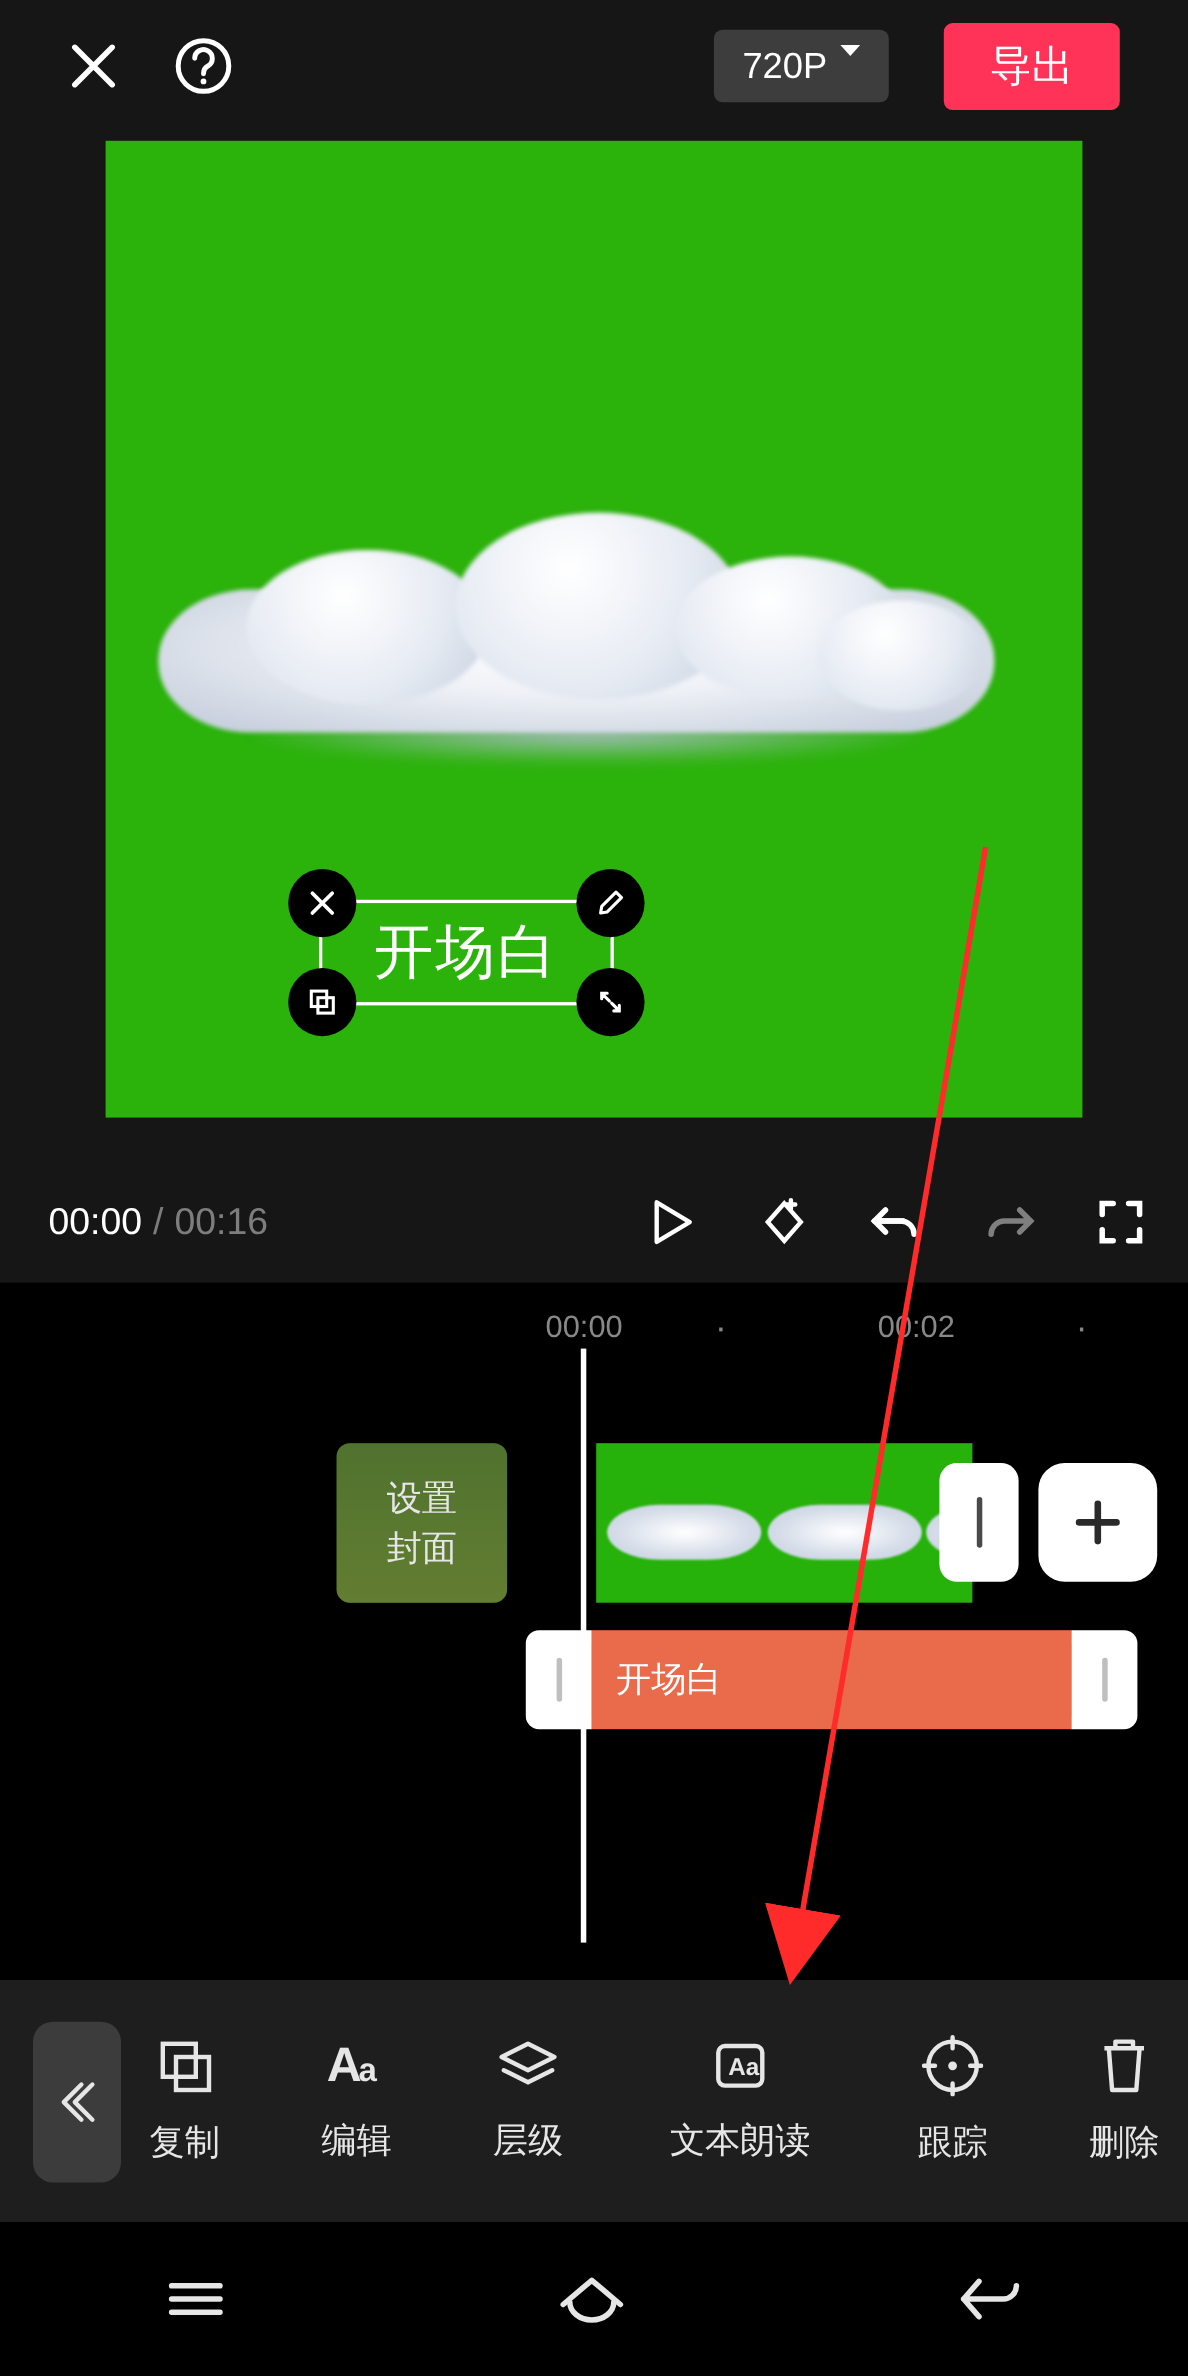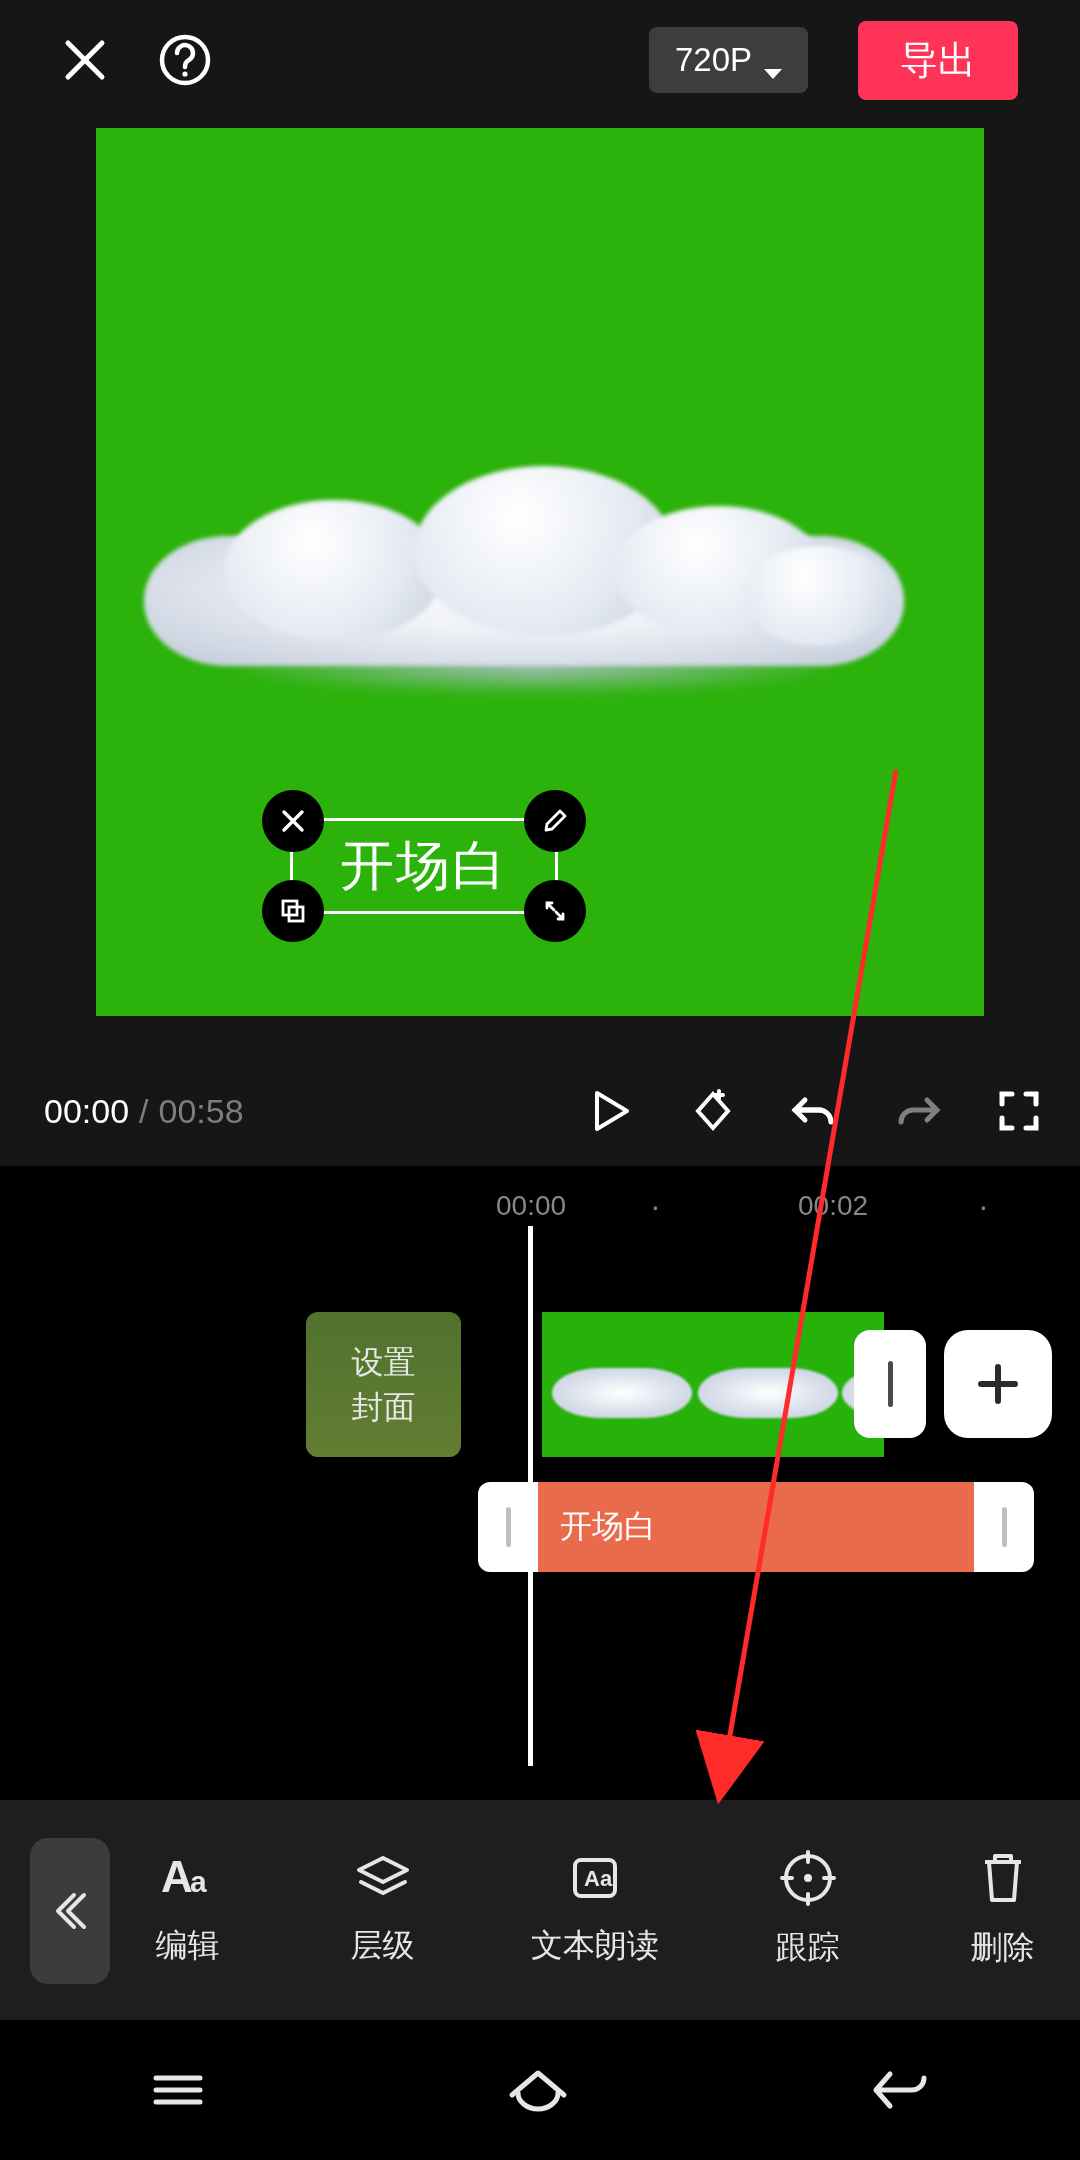--- a/index.html
+++ b/index.html
@@ -5,21 +5,21 @@
 * { margin: 0; padding: 0; box-sizing: border-box; font-family: -apple-system, "PingFang SC", "Microsoft YaHei", sans-serif; }
 html, body { width: 1080px; height: 2160px; background: #000; overflow: hidden; }
 
 .app { width: 100%; height: 100%; display: flex; flex-direction: column; background: #161616; }
 
 
 .top-bar { height: 120px; display: flex; align-items: center; padding: 0 62px; gap: 50px; }
 .top-bar .spacer { flex: 1; }
 .resolution {
   background: #3d3d3d; color: #fff; font-size: 33px; padding: 14px 26px;
-  border-radius: 8px; display: flex; align-items: flex-end; gap: 12px;
+  border-radius: 8px; display: flex; align-items: flex-start; gap: 12px;
 }
 .resolution .caret { width: 0; height: 0; border-left: 9px solid transparent; border-right: 9px solid transparent; border-top: 10px solid #fff; }
 .export {
   background: #ff3257; color: #fff; font-size: 38px; padding: 14px 42px;
   border-radius: 8px; font-weight: 500;
 }
 
 
 .preview-wrap { height: 936px; display: flex; align-items: flex-start; justify-content: center; padding-top: 8px; position: relative; }
 .preview { width: 888px; height: 888px; background: #2bb20b; position: relative; overflow: hidden; }
@@ -159,21 +159,21 @@
             </svg>
         </div>
       </div>
     </div>
   </div>
 
   <div class="play-bar">
     <div class="time">
       <span class="cur">00:00</span>
       <span class="sep">/</span>
-      <span class="tot">00:58</span>
+      <span class="tot">00:16</span>
     </div>
     <div class="spacer"></div>
     <div class="pb-icon">
       <svg width="40" height="44" viewBox="0 0 40 44">
           <path d="M6 4l30 18L6 40z" stroke="#fff" stroke-width="4" fill="none" stroke-linejoin="round"></path>
         </svg>
     </div>
     <div class="pb-icon">
       <svg width="46" height="46" viewBox="0 0 46 46">
           <path d="M23 6l15 17-15 17L8 23z" stroke="#fff" stroke-width="4" fill="none"></path>
@@ -242,20 +242,27 @@
     </div>
   </div>
 
   <div class="toolbar">
     <div class="back-chip">
       <svg width="36" height="40" viewBox="0 0 36 40">
           <path d="M22 4L6 20l16 16M32 4L16 20l16 16" stroke="#e6e6e6" stroke-width="4" fill="none" stroke-linecap="round" stroke-linejoin="round"></path>
         </svg>
     </div>
     <div class="tool">
+      <svg width="56" height="56" viewBox="0 0 56 56">
+          <rect x="8" y="8" width="30" height="30" stroke="#e6e6e6" stroke-width="4" fill="none"></rect>
+          <rect x="20" y="20" width="30" height="30" stroke="#e6e6e6" stroke-width="4" fill="none"></rect>
+        </svg>
+      <span class="lbl">复制</span>
+    </div>
+    <div class="tool">
       <svg width="60" height="52" viewBox="0 0 60 52">
           <text x="3" y="40" font-size="44" font-weight="700" fill="#e6e6e6">A</text>
           <text x="32" y="40" font-size="30" font-weight="700" fill="#e6e6e6">a</text>
         </svg>
       <span class="lbl">编辑</span>
     </div>
     <div class="tool">
       <svg width="60" height="52" viewBox="0 0 60 52">
           <path d="M30 6l24 12-24 12L6 18z" stroke="#e6e6e6" stroke-width="4" fill="none" stroke-linejoin="round"></path>
           <path d="M8 30l22 11 22-11" stroke="#e6e6e6" stroke-width="4" fill="none" stroke-linecap="round"></path>

